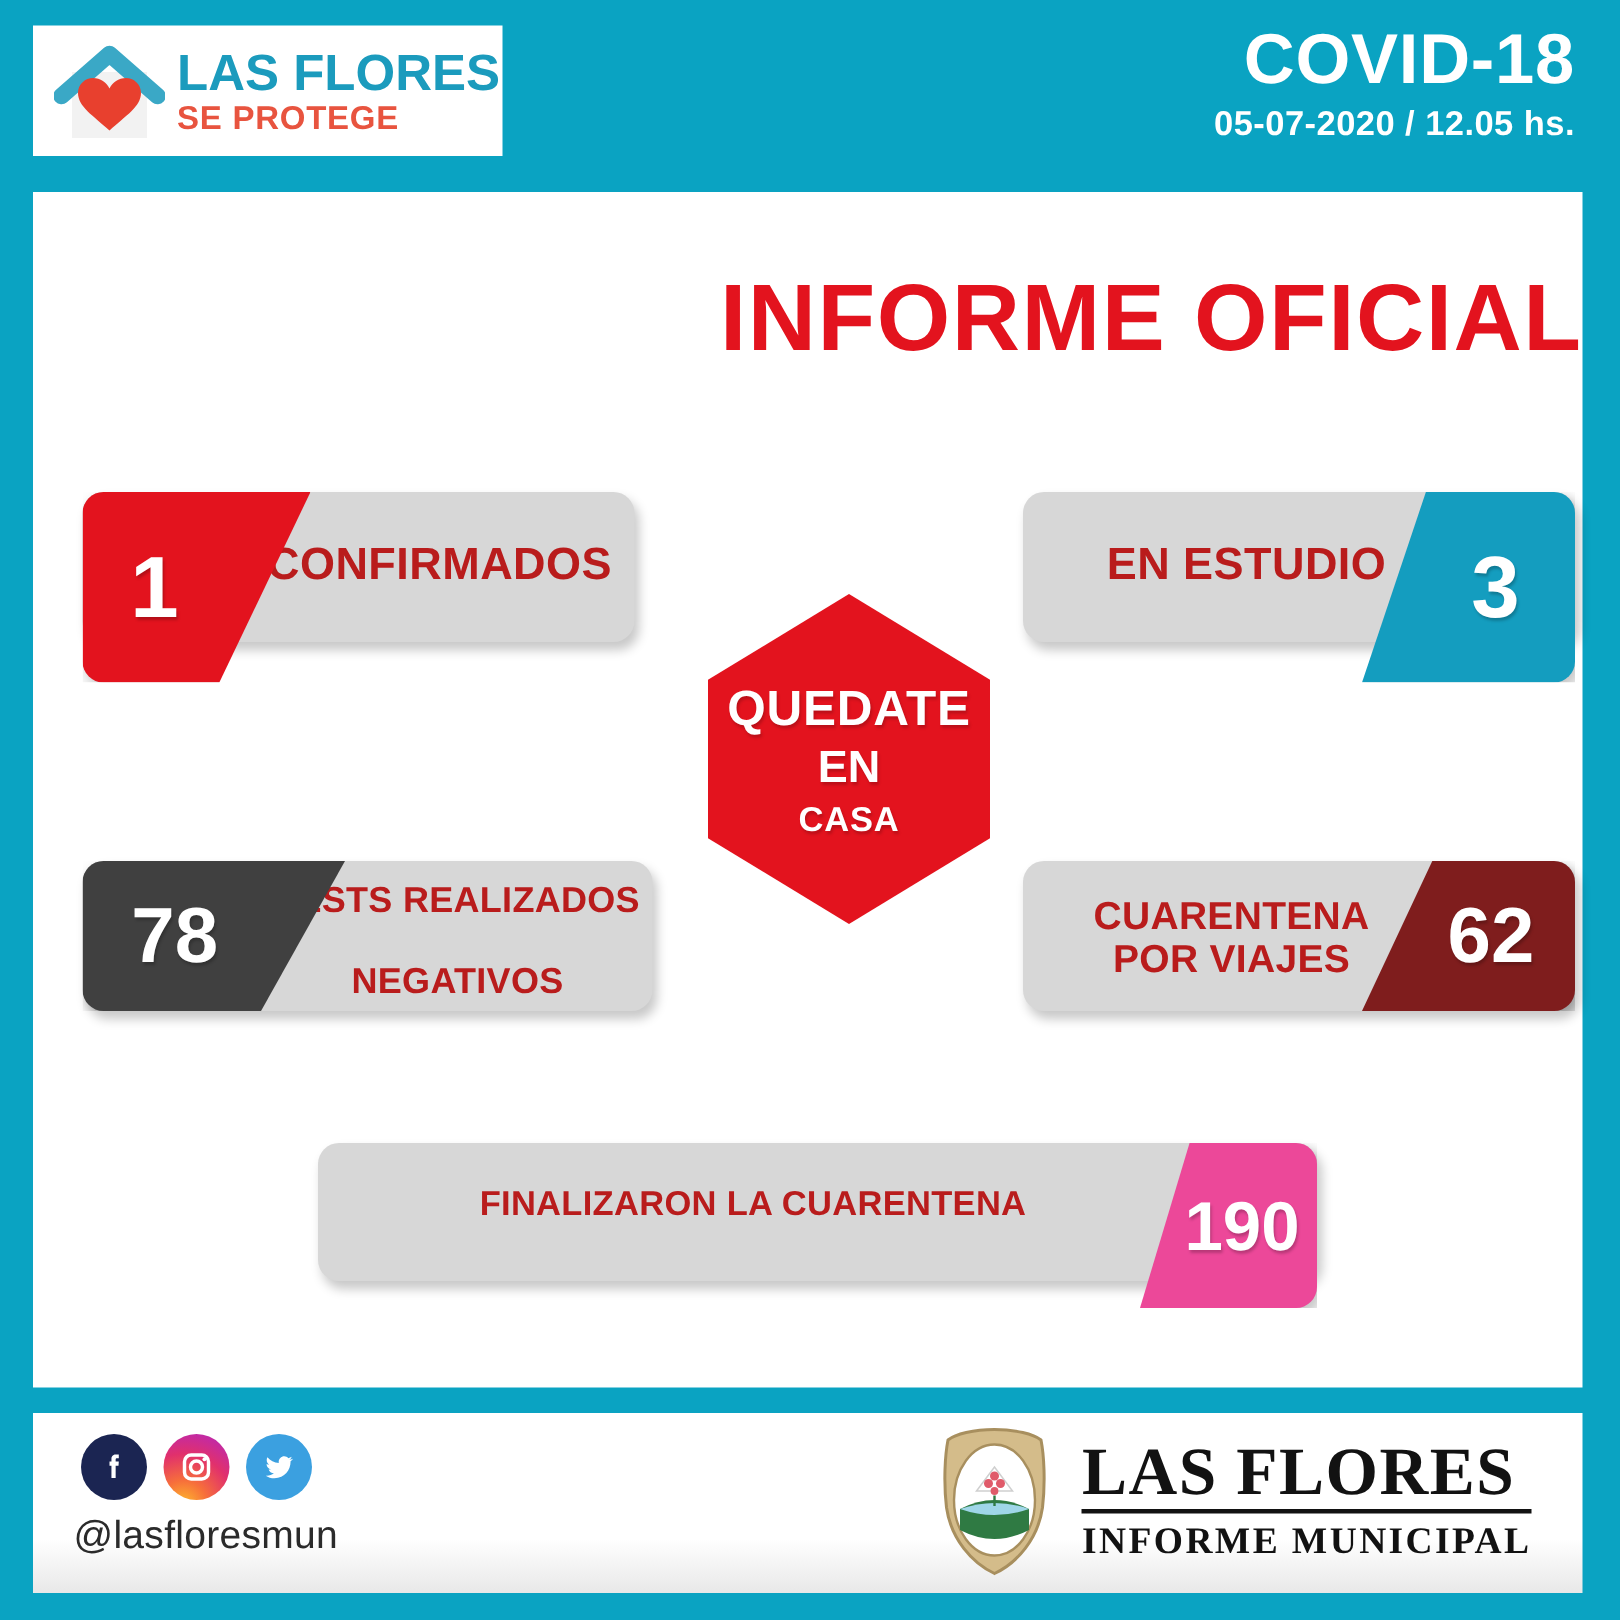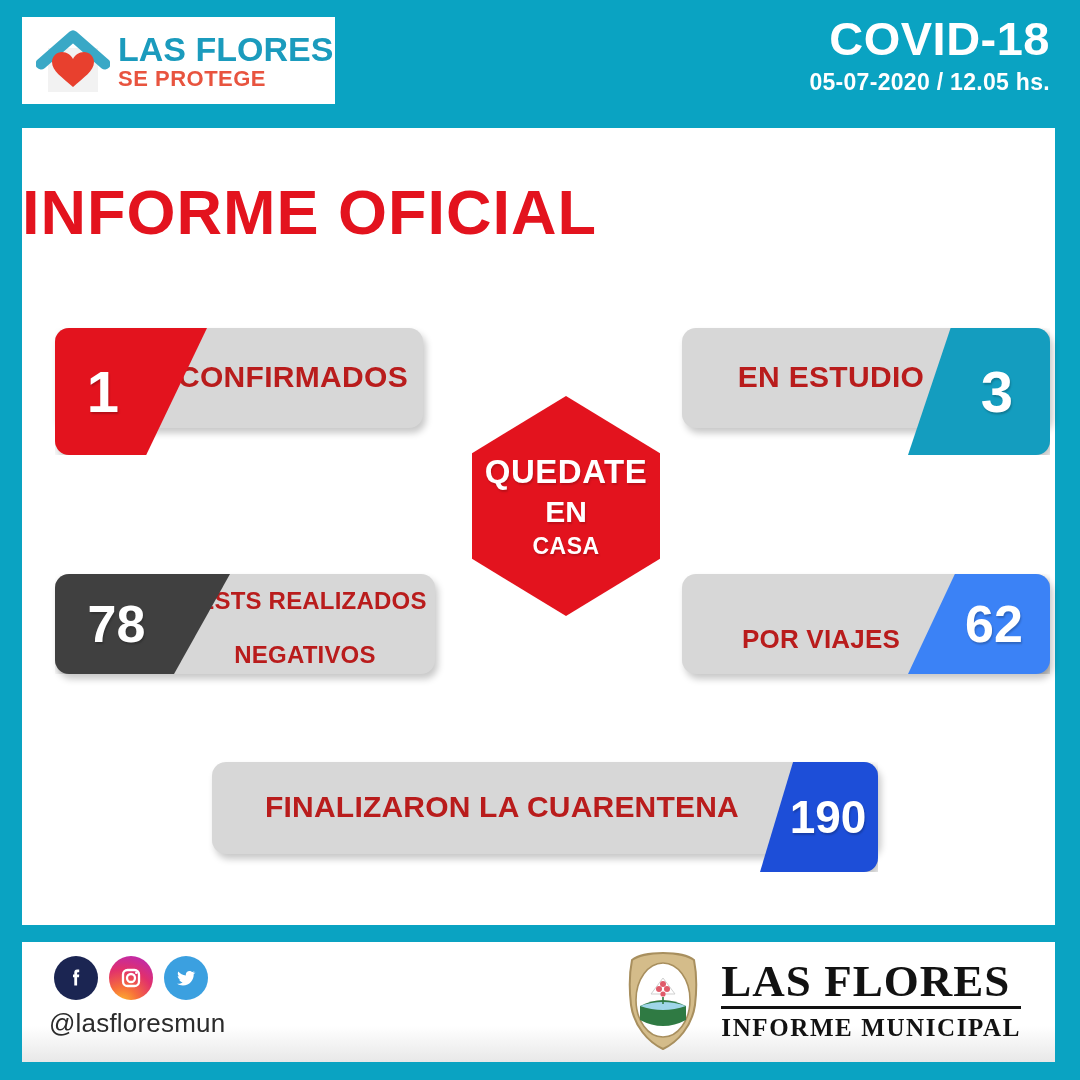--- a/index.html
+++ b/index.html
@@ -67,21 +67,21 @@
   #main-panel {
     position: absolute;
     left: 22px; top: 128px;
     width: 1033px; height: 797px;
     background: #ffffff;
   }
 
   #report-title {
     position: absolute;
     left: 0; top: 48px; width: 100%;
-    text-align: left;
+    text-align: right;
     font-size: 63px; font-weight: bold;
     color: #e3131e; letter-spacing: 1px;
   }
 
   
   .card {
     position: absolute;
     background: #d7d7d7;
     border-radius: 14px;
     box-shadow: 3px 5px 7px rgba(0,0,0,0.22);
@@ -153,48 +153,48 @@
     left: 124px; top: 14px; width: 252px;
     font-size: 24px; letter-spacing: 0.2px;
   }
 
   
   #card-viajes {
     left: 660px; top: 446px; width: 368px; height: 100px;
   }
   #chip-viajes {
     left: 886px; top: 446px; width: 142px; height: 100px;
-    background: #3b82f6;
+    background: #7f1d1d;
     border-radius: 0 14px 14px 0;
     clip-path: polygon(33% 0, 100% 0, 100% 100%, 0 100%);
     font-size: 52px;
     padding-left: 30px;
     z-index: 3;
   }
   #card-viajes .label {
     left: 14px; top: 22px; width: 250px;
     font-size: 26px; letter-spacing: 0.2px;
   }
 
   
   #card-finalizaron {
     left: 190px; top: 634px; width: 666px; height: 92px;
   }
   #chip-finalizaron {
     left: 738px; top: 634px; width: 118px; height: 110px;
-    background: #1d4ed8;
+    background: #ec4899;
     border-radius: 0 14px 14px 0;
     clip-path: polygon(28% 0, 100% 0, 100% 100%, 0 100%);
     font-size: 46px;
     padding-left: 18px;
     z-index: 3;
   }
   #card-finalizaron .label {
     left: 20px; top: 28px; width: 540px;
-    font-size: 30px; letter-spacing: 0.2px;
+    font-size: 23px; letter-spacing: 0.2px;
   }
 
   
   #hex {
     position: absolute;
     left: 450px; top: 268px;
     width: 188px; height: 220px;
     background: #e3131e;
     clip-path: polygon(50% 0%, 100% 26%, 100% 74%, 50% 100%, 0 74%, 0 26%);
     filter: drop-shadow(3px 5px 6px rgba(0,0,0,0.25));
@@ -295,21 +295,21 @@
       <div class="label">
         <span>TESTS REALIZADOS</span><br>
         <br>
         <span>NEGATIVOS</span>
       </div>
     </div>
     <div class="chip" id="chip-tests">78</div>
 
     <div class="card" id="card-viajes">
       <div class="label">
-        <br>
+        <span>CUARENTENA</span><br>
         <span>POR VIAJES</span>
       </div>
     </div>
     <div class="chip" id="chip-viajes">62</div>
 
     <div class="card" id="card-finalizaron">
       <div class="label">FINALIZARON LA CUARENTENA</div>
     </div>
     <div class="chip" id="chip-finalizaron">190</div>
 

